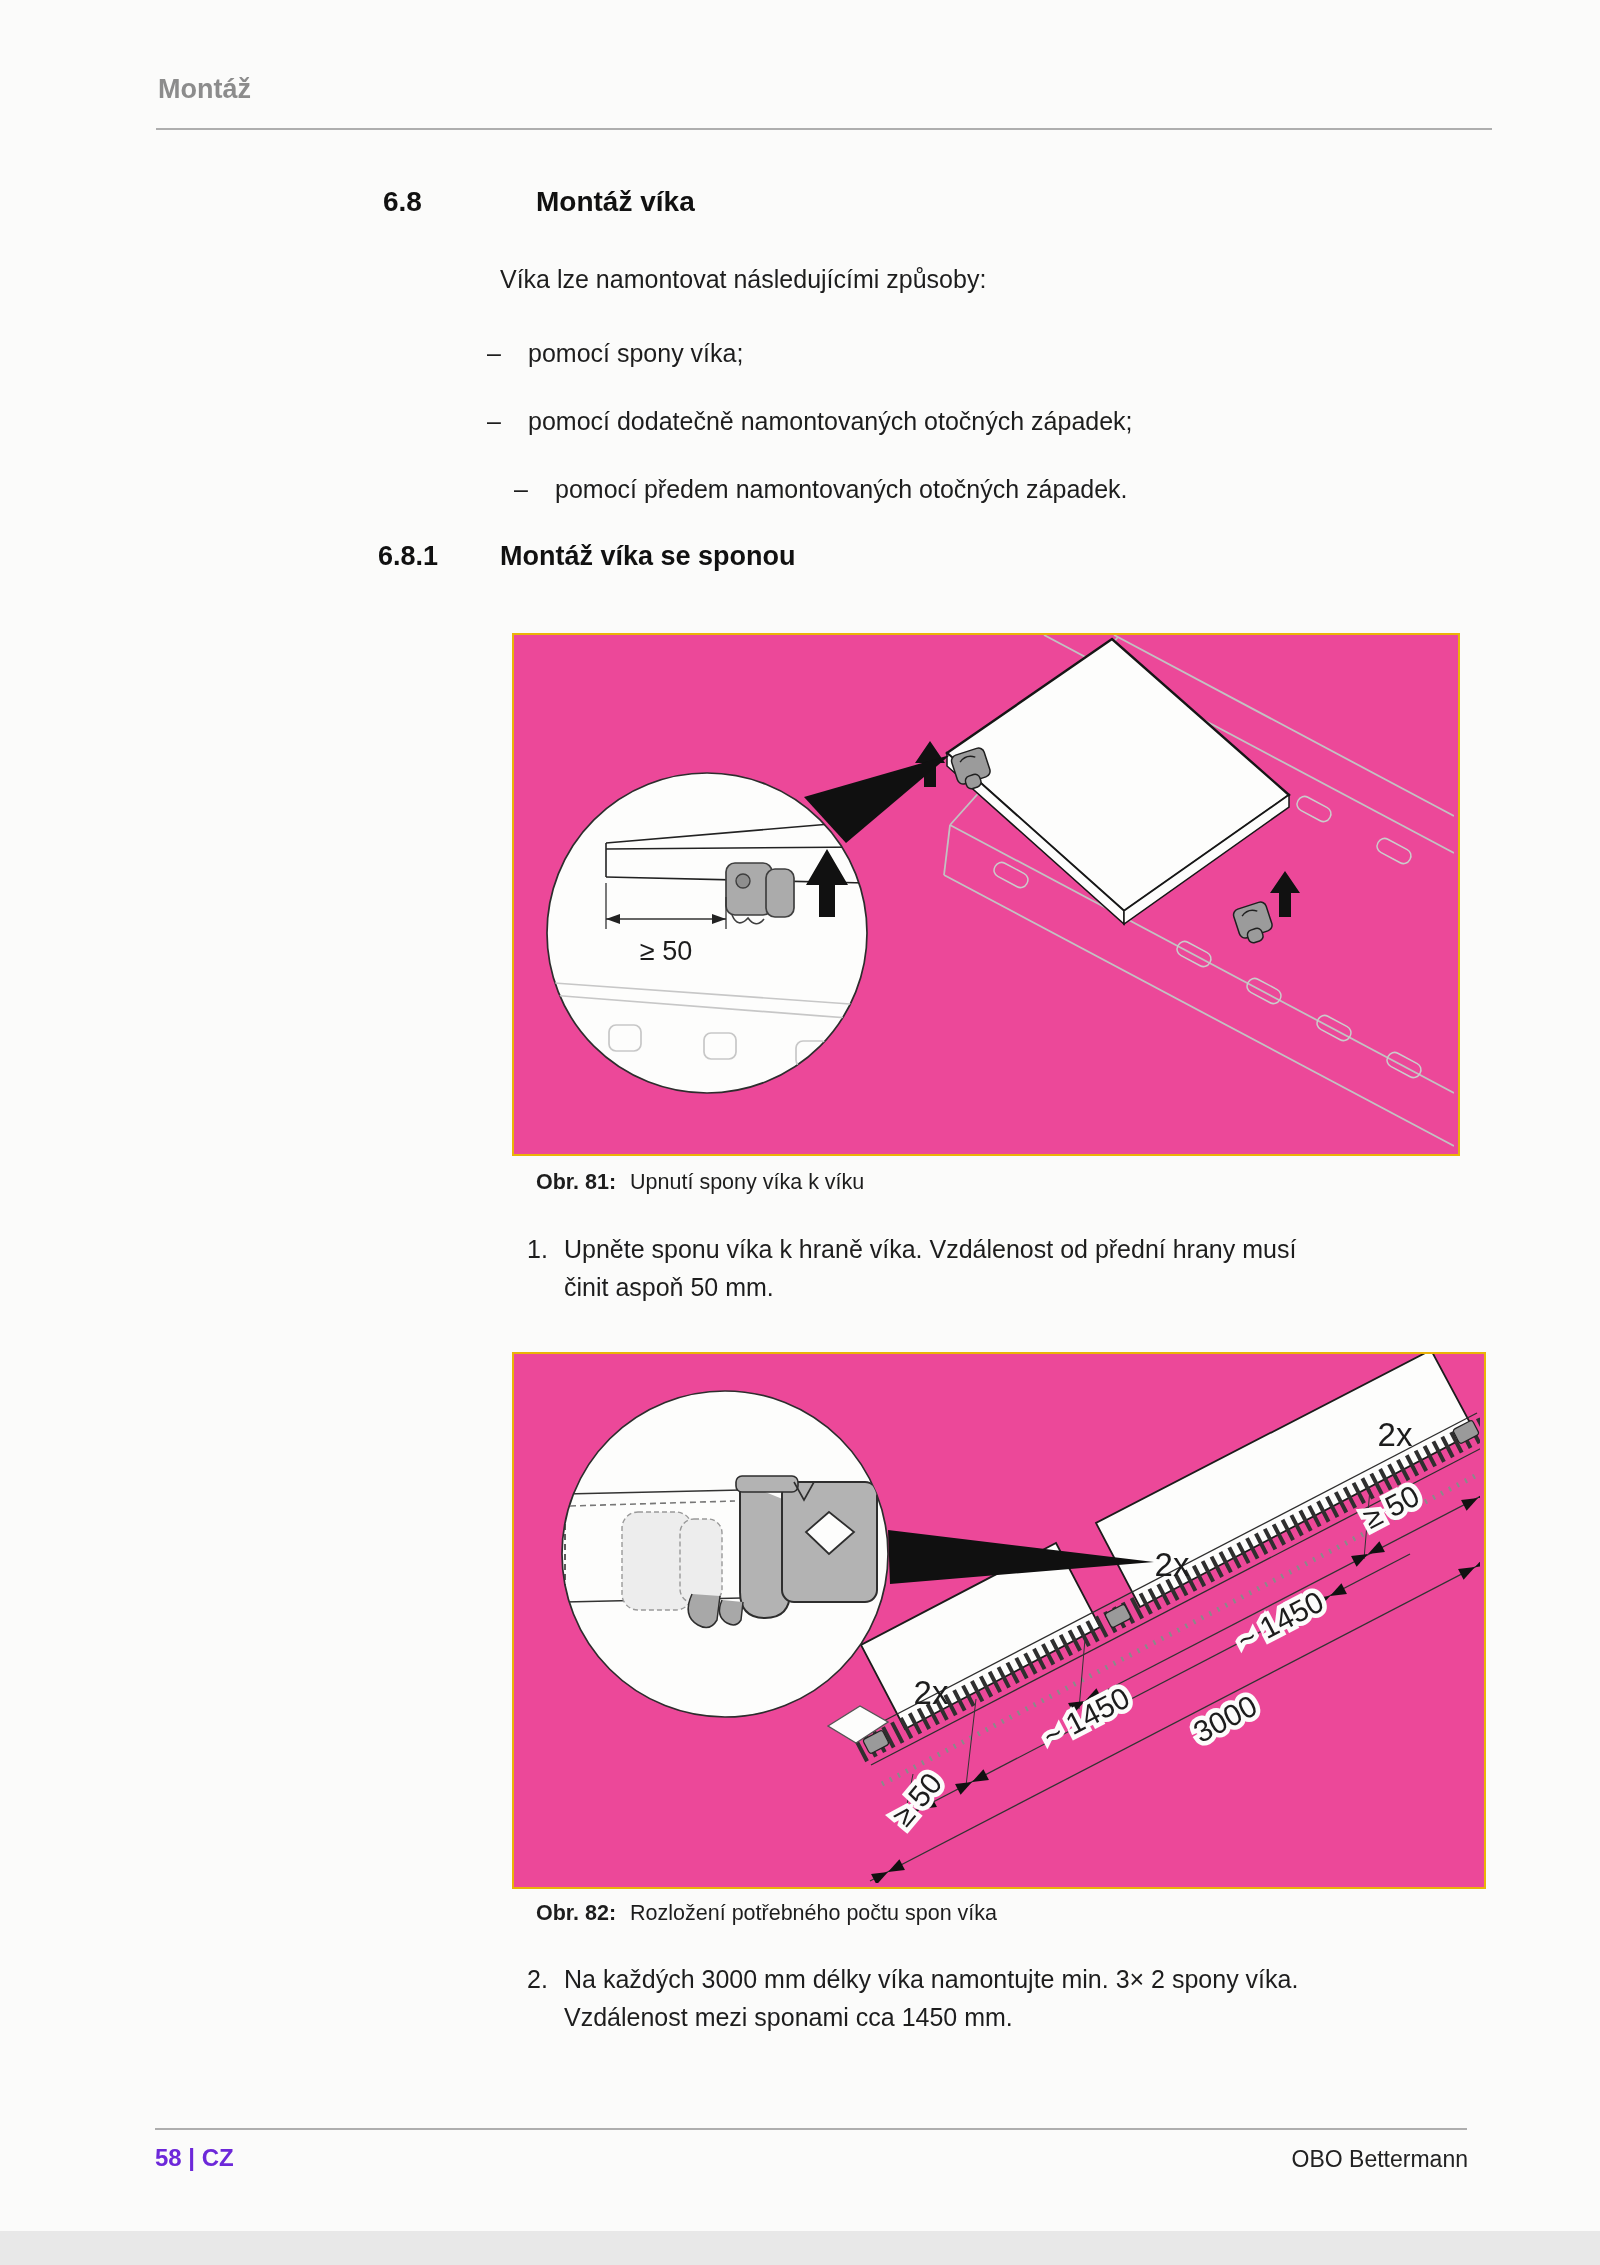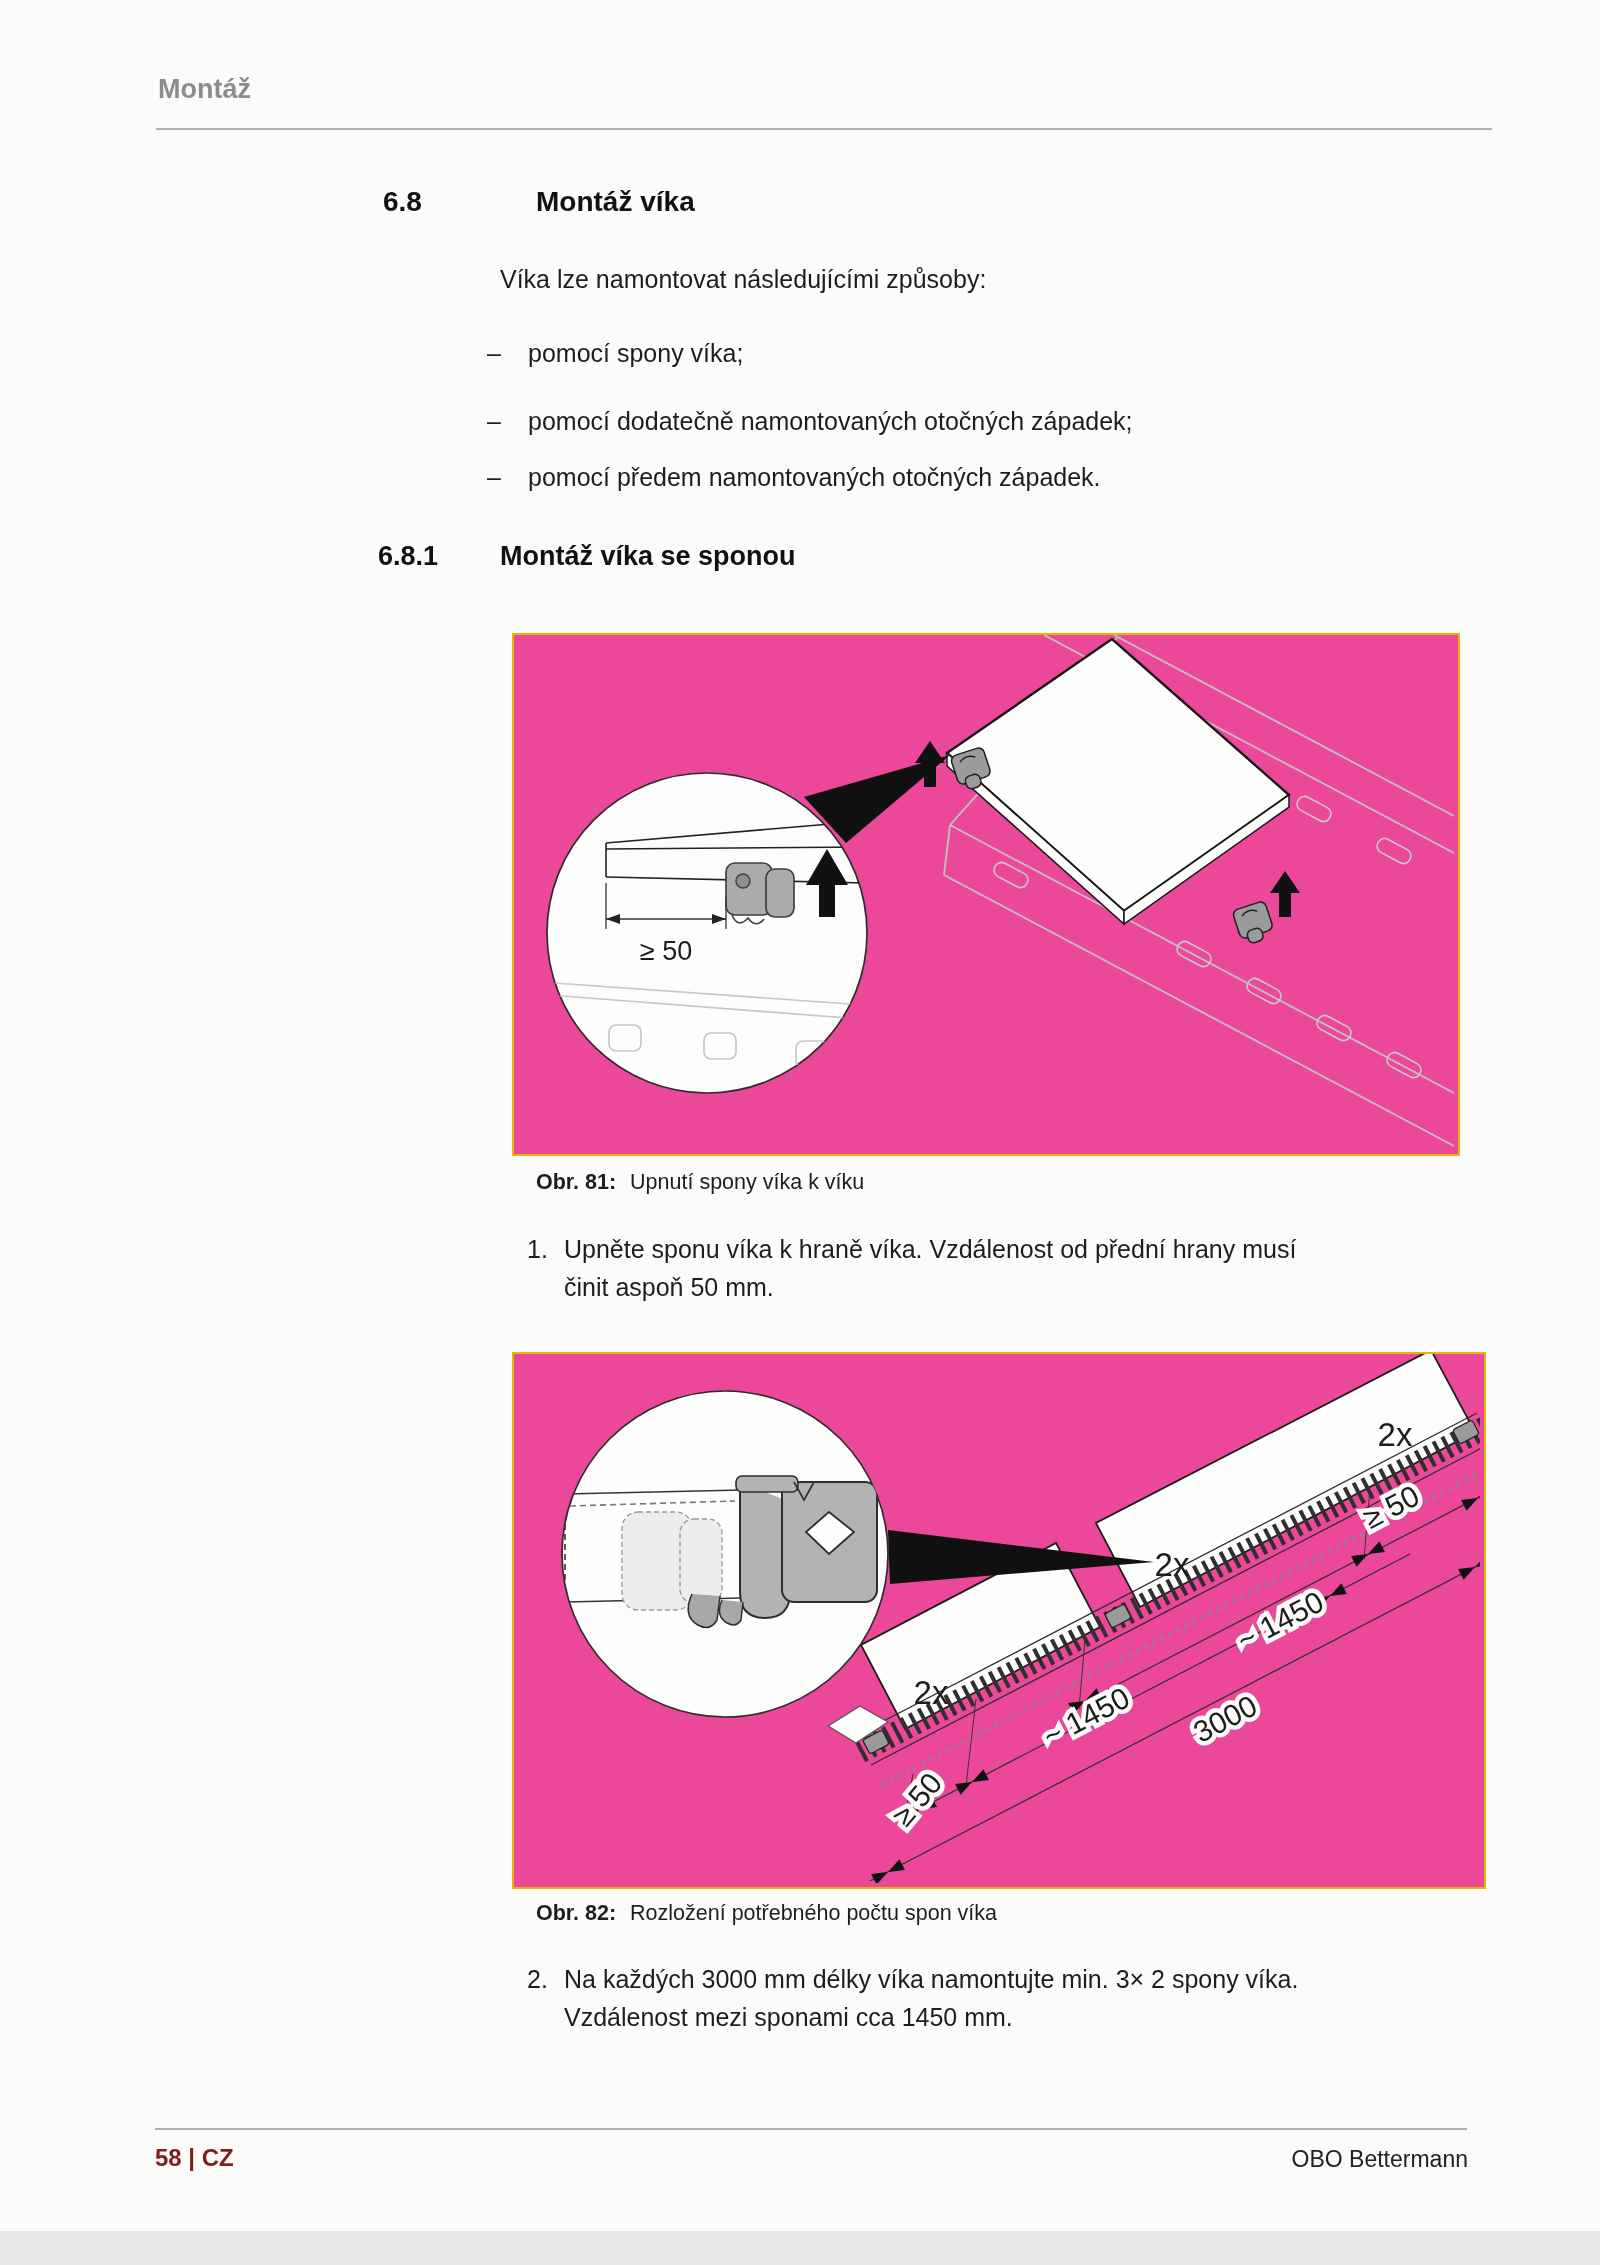--- a/index.html
+++ b/index.html
@@ -25,21 +25,21 @@
   .caption{font-size:21.5px;color:#1d1d1d;}
   .caption .cap-label{font-weight:bold;margin-right:14px;margin-left:36px;}
   .cap1{left:500px;top:1170px;}
   .cap2{left:500px;top:1901px;}
   .step{left:527px;}
   .step .num{display:inline-block;width:37px;vertical-align:top;}
   .step .lines{display:inline-block;}
   .step1{top:1230px;}
   .step2{top:1960px;}
   .ftr-rule{left:155px;top:2128px;width:1312px;height:2px;background:#aeaeae;}
-  .ftr-page{left:155px;top:2144px;font-size:24px;font-weight:bold;color:#7f1d1d;}
+  .ftr-page{left:155px;top:2144px;font-size:24px;font-weight:bold;color:#6d28d9;}
   .ftr-brand{right:132px;top:2146px;font-size:23px;color:#222;}
   svg{display:block;}
   svg text{font-family:"Liberation Sans",sans-serif;fill:#1c1c1c;}
 </style>
 </head>
 <body>
 
 <div class="page">
 
   <div class="abs hdr-title">Montáž</div>
@@ -49,21 +49,21 @@
   <div class="abs sec-title">Montáž víka</div>
 
   <div class="abs body-text intro">Víka lze namontovat následujícími způsoby:</div>
 
   <div class="abs body-text bullet-row" style="top:334px;">
     <span class="dash">–</span><span>pomocí spony víka;</span>
   </div>
   <div class="abs body-text bullet-row" style="top:402px;">
     <span class="dash">–</span><span>pomocí dodatečně namontovaných otočných západek;</span>
   </div>
-  <div class="abs body-text bullet-row" style="top:458px;">
+  <div class="abs body-text bullet-row" style="top:470px;margin-left:27px;">
     <span class="dash">–</span><span>pomocí předem namontovaných otočných západek.</span>
   </div>
 
   <div class="abs sub-num">6.8.1</div>
   <div class="abs sub-title">Montáž víka se sponou</div>
 
   <div class="abs figure-box fig1">
     <svg width="940" height="515" viewBox="0 0 940 515">
       <defs>
         <clipPath id="circ1">

